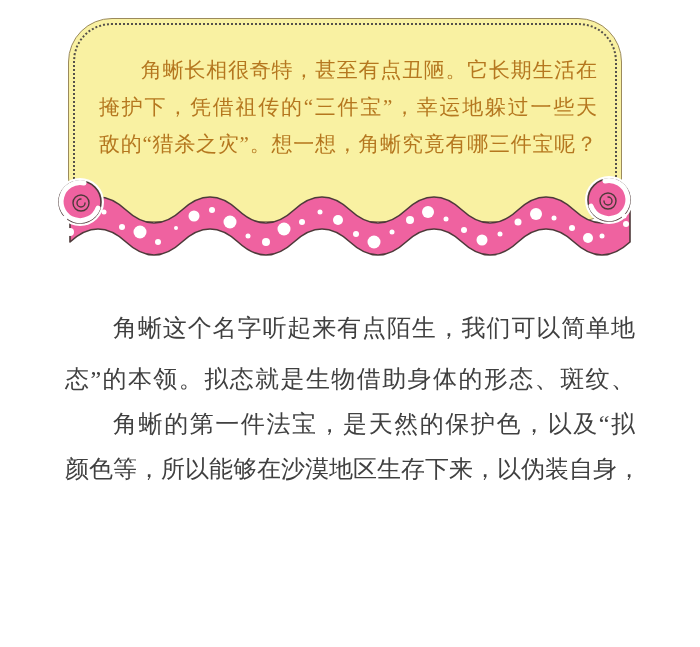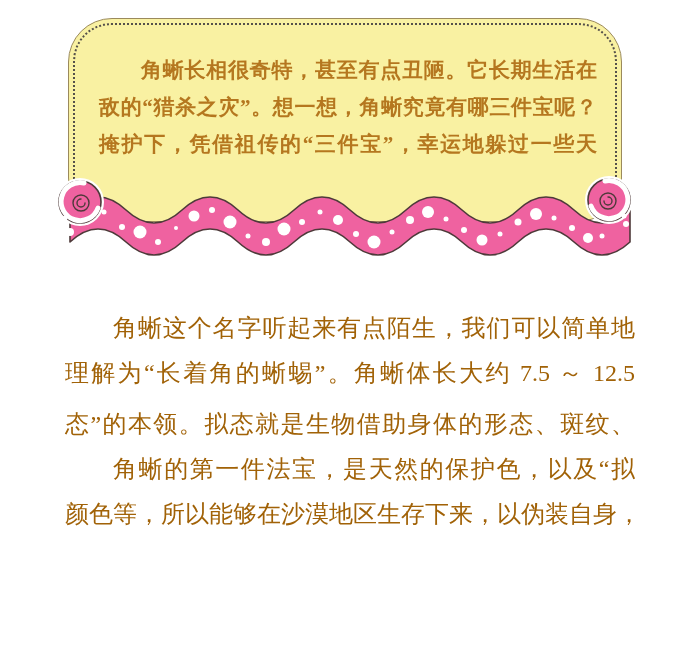--- a/index.html
+++ b/index.html
@@ -41,21 +41,21 @@
     border-radius: 38px;
     pointer-events: none;
   }
   .note-text {
     position: absolute;
     left: 30px;
     right: 24px;
     top: 33px;
     color: #b5771f;
     font-size: 21px;
-    font-weight: bold;
+    font-weight: normal;
   }
   .note-text .nline {
     height: 37px;
     line-height: 37px;
     text-align: justify;
     text-align-last: justify;
     white-space: nowrap;
   }
   .note-text .nline.indent { text-indent: 2em; }
   .note-text .nline.lastline { text-align-last: justify; }
@@ -68,21 +68,21 @@
     width: 620px;
     height: 100px;
   }
 
   
   .body-text {
     position: absolute;
     left: 65px;
     top: 306px;
     width: 570px;
-    color: #a16207;
+    color: #404040;
     font-size: 24px;
   }
   .body-text .para { margin: 0 0 6px 0; }
   .body-text .bline {
     height: 45px;
     line-height: 45px;
     text-align: justify;
     text-align-last: justify;
     white-space: nowrap;
   }
@@ -91,22 +91,22 @@
 </style>
 </head>
 <body>
 
 <div class="page">
 
   <div class="note-box">
     <div class="note-box-dotted"></div>
     <div class="note-text">
       <div class="nline indent">角蜥长相很奇特，甚至有点丑陋。它长期生活在</div>
+      <div class="nline">掩护下，凭借祖传的“三件宝”，幸运地躲过一些天</div>
       <div class="nline lastline">敌的“猎杀之灾”。想一想，角蜥究竟有哪三件宝呢？</div>
-      <div class="nline">掩护下，凭借祖传的“三件宝”，幸运地躲过一些天</div>
     </div>
   </div>
 
   <svg class="ribbon-svg" viewBox="0 0 620 100" aria-hidden="true">
 
     <path d="M 30 38 q 28 -26 56 0 t 56 0 t 56 0 t 56 0 t 56 0 t 56 0 t 56 0 t 56 0 t 56 0 t 56 0
          L 590 70 q -28 26 -56 0 t -56 0 t -56 0 t -56 0 t -56 0 t -56 0 t -56 0 t -56 0 t -56 0 t -56 0 Z" fill="#ef62a0" stroke="#4e3a3a" stroke-width="1.6" stroke-linejoin="round"></path>
 
     <g fill="#ffffff">
       <circle cx="30" cy="60" r="4"></circle>
@@ -158,21 +158,20 @@
       <path d="M 551 34 A 19 19 0 1 0 565 9" fill="none" stroke="#ffffff" stroke-width="5" stroke-linecap="round"></path>
       <circle cx="568" cy="29" r="8" fill="#ef62a0" stroke="#4e3a3a" stroke-width="1.4"></circle>
       <path d="M 564 29 a 4 4 0 1 0 4 -4" fill="none" stroke="#4e3a3a" stroke-width="1.4" stroke-linecap="round"></path>
       <circle cx="584" cy="44" r="2.5" fill="#ffffff"></circle>
     </g>
   </svg>
 
   <div class="body-text">
     <div class="para">
       <div class="bline indent">角蜥这个名字听起来有点陌生，我们可以简单地</div>
-      <div class="bline">理解为“长着角的蜥蜴”。角蜥体长大约 7.5 ～ 12.5</div>
     </div>
     <div class="para">
       <div class="bline">态”的本领。拟态就是生物借助身体的形态、斑纹、</div>
       <div class="bline indent">角蜥的第一件法宝，是天然的保护色，以及“拟</div>
       <div class="bline">颜色等，所以能够在沙漠地区生存下来，以伪装自身，</div>
     </div>
   </div>
 
 </div>
 

